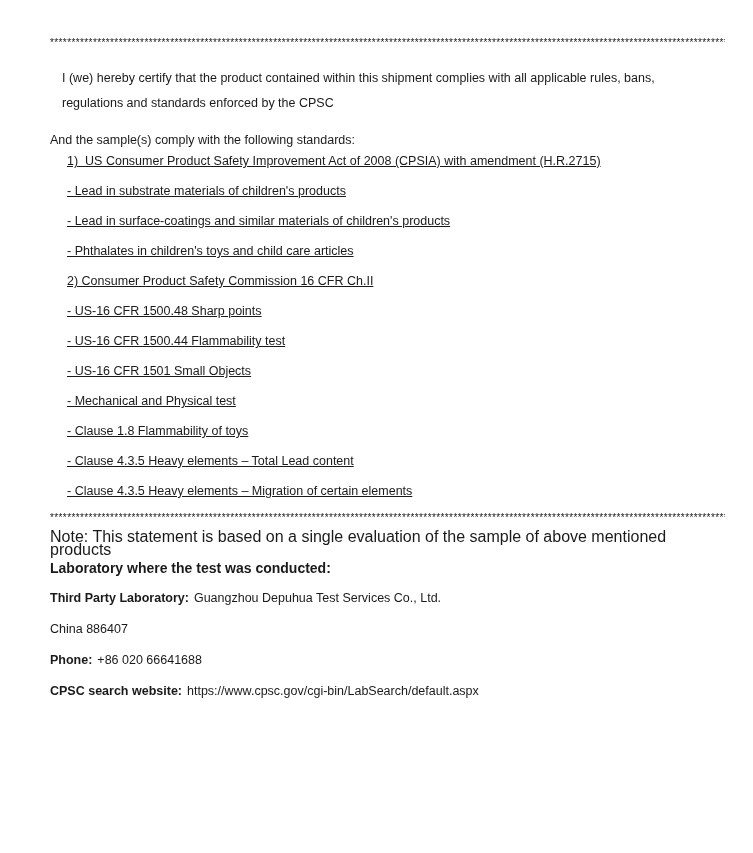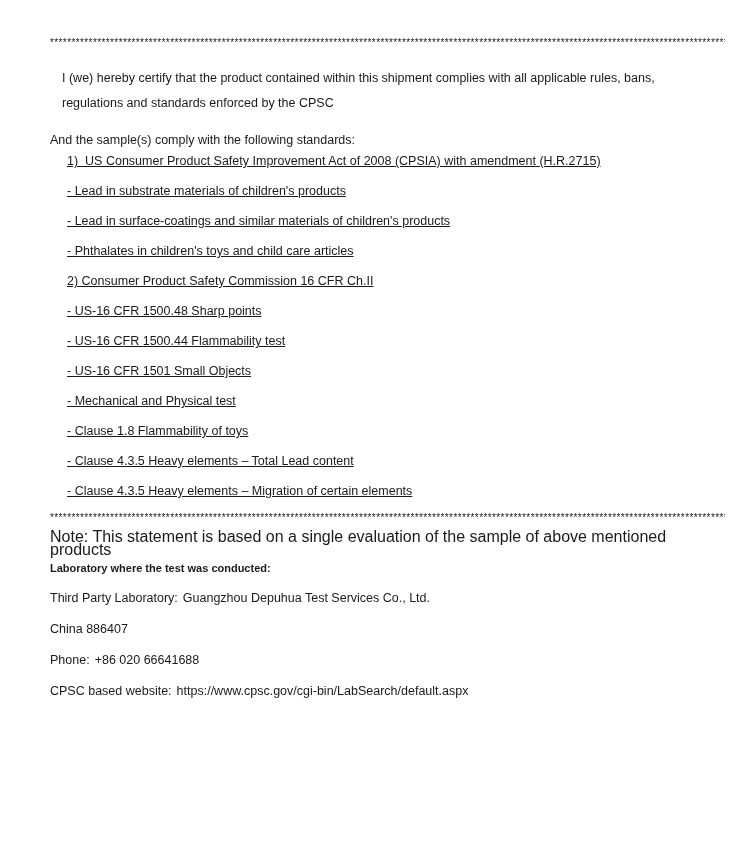--- a/index.html
+++ b/index.html
@@ -44,31 +44,31 @@
     line-height: 17px;
     white-space: pre-wrap;
     text-decoration: underline;
   }
   .note-line {
     font-size: 16px;
     line-height: 13px;
     margin: 0;
   }
   .lab-heading {
-    font-size: 11px;
+    font-size: 14px;
     font-weight: bold;
     margin: 5px 0 15px 0;
     line-height: 15px;
   }
   .field {
     margin: 0 0 16px 0;
     line-height: 15px;
   }
   .flabel {
-    font-weight: normal;
+    font-weight: bold;
     margin-right: 5px;
   }
 </style>
 </head>
 <body>
 
 <div class="page">
 
   <div class="divider">************************************************************************************************************************************************************************************************************************************************</div>
 
@@ -94,16 +94,16 @@
 
   <p class="lab-heading">Laboratory where the test was conducted:</p>
 
   <p class="field"><span class="flabel">Third Party Laboratory:</span><span>Guangzhou Depuhua Test Services Co., Ltd.</span></p>
 
 
   <p class="field"><span>China 886407</span></p>
 
   <p class="field"><span class="flabel">Phone:</span><span>+86 020 66641688</span></p>
 
-  <p class="field"><span class="flabel">CPSC based website:</span><span>https://www.cpsc.gov/cgi-bin/LabSearch/default.aspx</span></p>
+  <p class="field"><span class="flabel">CPSC search website:</span><span>https://www.cpsc.gov/cgi-bin/LabSearch/default.aspx</span></p>
 
 
 </div>
 
 </body></html>

